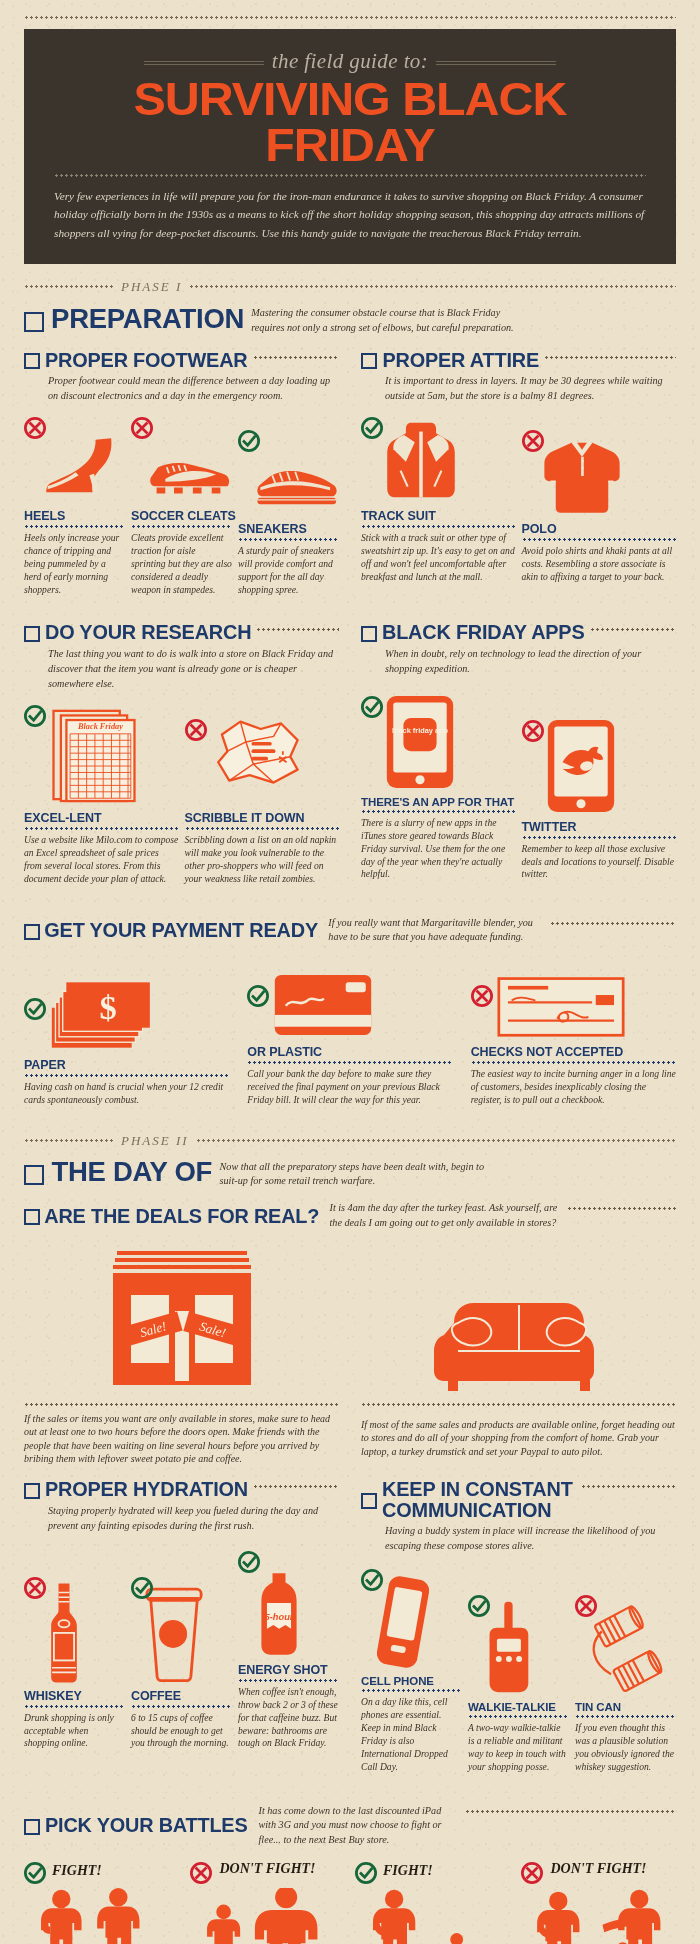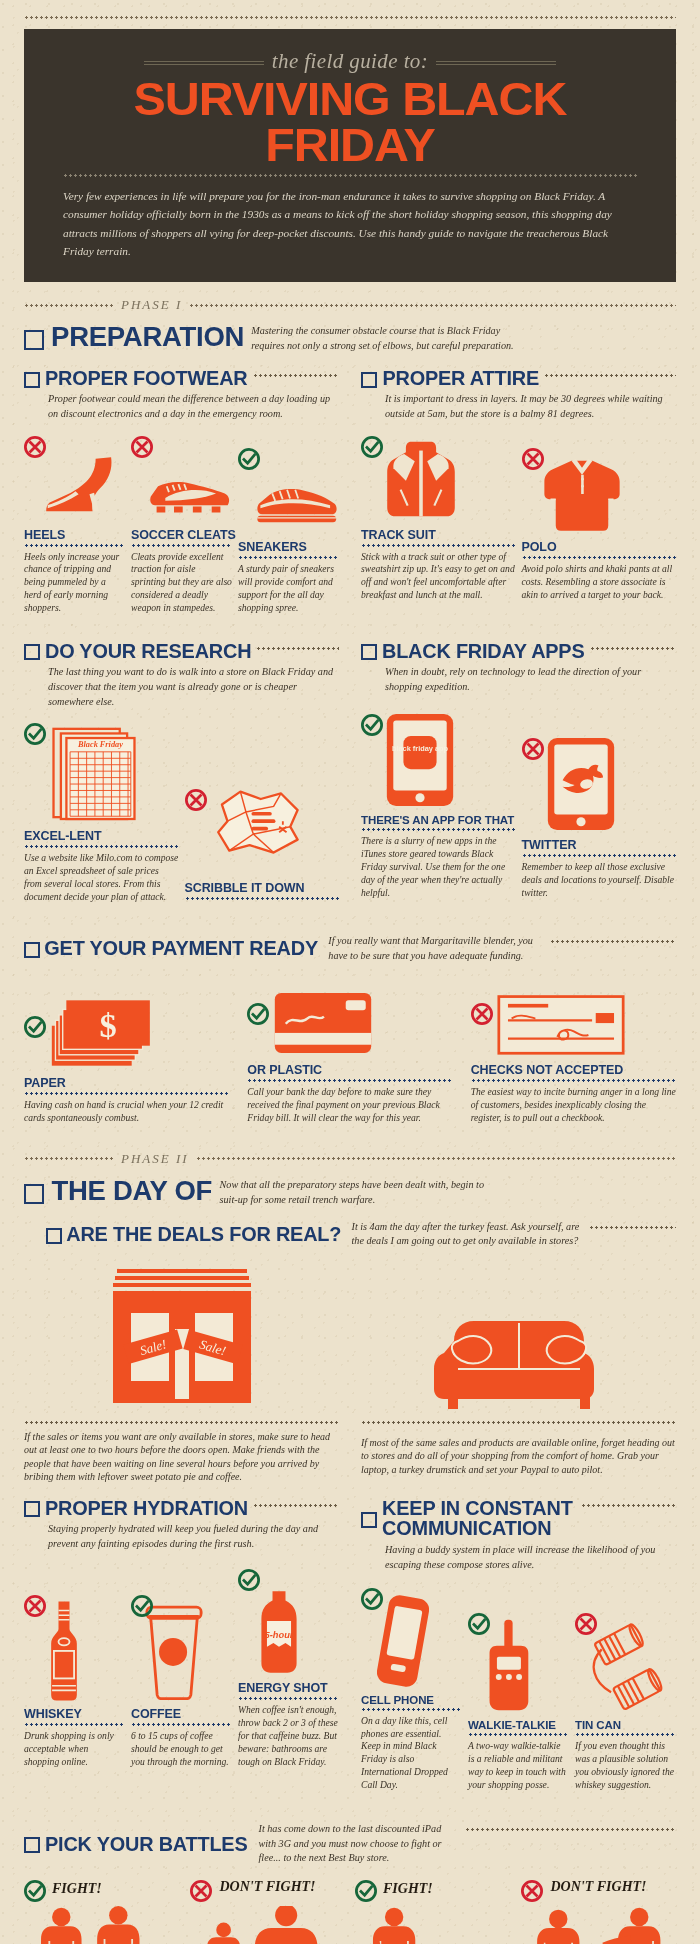--- a/index.html
+++ b/index.html
@@ -20,21 +20,21 @@
   
   .dots{ height:3px; background-image:radial-gradient(circle,#7a6a52 0 1px,transparent 1.1px);
          background-size:5px 3px; background-repeat:repeat-x; }
   .dots-dark{ background-image:radial-gradient(circle,#6a5c45 0 1px,transparent 1.1px); }
   .dots-nav{ height:3px; background-image:radial-gradient(circle,#1d3a6b 0 1px,transparent 1.1px);
              background-size:5px 3px; background-repeat:repeat-x; margin:2px 0 4px; }
 
   .toprule{ margin:16px 0 10px; }
 
   
-  .hero{ background:#3a342c; padding:20px 39px 22px; text-align:center; }
+  .hero{ background:#3a342c; padding:20px 30px 22px; text-align:center; }
   .kicker-wrap{ display:flex; align-items:center; justify-content:center; gap:8px; }
   .kick-line{ height:1px; background:#6e6754; flex:0 0 120px; box-shadow:0 3px 0 #6e6754; }
   .kicker{ font-family:"Liberation Serif", serif; font-style:italic; font-size:21px; color:#b8b0a0; letter-spacing:.4px; }
   .hero h1{ font-family:"Liberation Sans", sans-serif; font-weight:bold; font-size:47px; line-height:.98;
     color:#ef5022; letter-spacing:-1px; transform:scaleX(1.03); margin:2px 0 4px; }
   .hero .dots{ background-image:radial-gradient(circle,#8c8473 0 1px,transparent 1.1px); margin:6px 0 10px; }
   .hero p{ font-family:"Liberation Serif", serif; font-style:italic; font-size:11.3px; line-height:1.62;
     color:#ddd6c6; text-align:left; }
 
   
@@ -217,21 +217,21 @@
               <path class="cream" d="M36 6 L48 22 L60 6 l-5-2 -7 10 -7-10z"></path>
               <path class="cream" d="M38 8 L48 23 L44 34 L40 22z M58 8 L48 23 L52 34 L56 22z" opacity=".0"></path>
               <path class="cream" d="M47 22 h3 v22 h-3z"></path>
               <circle class="cream" cx="48.5" cy="27" r="1.6"></circle>
               <circle class="cream" cx="48.5" cy="35" r="1.6"></circle>
               <path class="cream" d="M12 50 h6 M78 50 h6" stroke="#efe5cf" stroke-width="2" fill="none"></path>
             </svg>
           </div>
           <div class="cap">POLO</div>
           <div class="dots-nav"></div>
-          <div class="body">Avoid polo shirts and khaki pants at all costs. Resembling a store associate is akin to arrived a target to your back.</div>
+          <div class="body">Avoid polo shirts and khaki pants at all costs. Resembling a store associate is akin to affixing a target to your back.</div>
         </div>
       </div>
     </div>
   </div>
 
   <div class="twocol" style="margin-top:26px">
     <div class="col">
       <div class="h2row">
         <span class="cbox"></span>
         <div class="h2title">DO YOUR RESEARCH</div>
@@ -276,20 +276,21 @@
               <g fill="#ef5022">
                 <rect x="46" y="28" width="22" height="4" rx="2"></rect>
                 <rect x="46" y="36" width="26" height="4" rx="2"></rect>
                 <rect x="46" y="44" width="18" height="4" rx="2"></rect>
               </g>
               <path d="M76 44 l8 6 M84 44 l-8 6 M80 38 v4" stroke="#ef5022" stroke-width="2" fill="none"></path>
             </svg>
           </div>
           <div class="cap">SCRIBBLE IT DOWN</div>
           <div class="dots-nav"></div>
+          <div class="body">Scribbling down a list on an old napkin will make you look vulnerable to the other pro-shoppers who will feed on your weakness like retail zombies.</div>
         </div>
       </div>
     </div>
 
     <div class="col">
       <div class="h2row">
         <span class="cbox"></span>
         <div class="h2title">BLACK FRIDAY APPS</div>
         <div class="h2rule"></div>
       </div>
@@ -417,21 +418,21 @@
     <div class="phase-label">PHASE II</div>
     <div class="dots grow"></div>
   </div>
 
   <div class="h1row">
     <span class="cbox"></span>
     <div class="h1title">THE DAY OF</div>
     <div class="h1note">Now that all the preparatory steps have been dealt with, begin to suit-up for some retail trench warfare.</div>
   </div>
 
-  <div style="margin-top:12px;margin-left:22px">
+  <div style="margin-top:12px;">
     <div class="h2row">
       <span class="cbox"></span>
       <div class="h2title">ARE THE DEALS FOR REAL?</div>
       <div class="h1note" style="max-width:230px;padding-top:0;margin-left:6px">It is 4am the day after the turkey feast. Ask yourself, are the deals I am going out to get only available in stores?</div>
       <div class="h2rule"></div>
     </div>
   </div>
 
   <div class="twocol" style="margin-top:12px">
     <div class="col">

